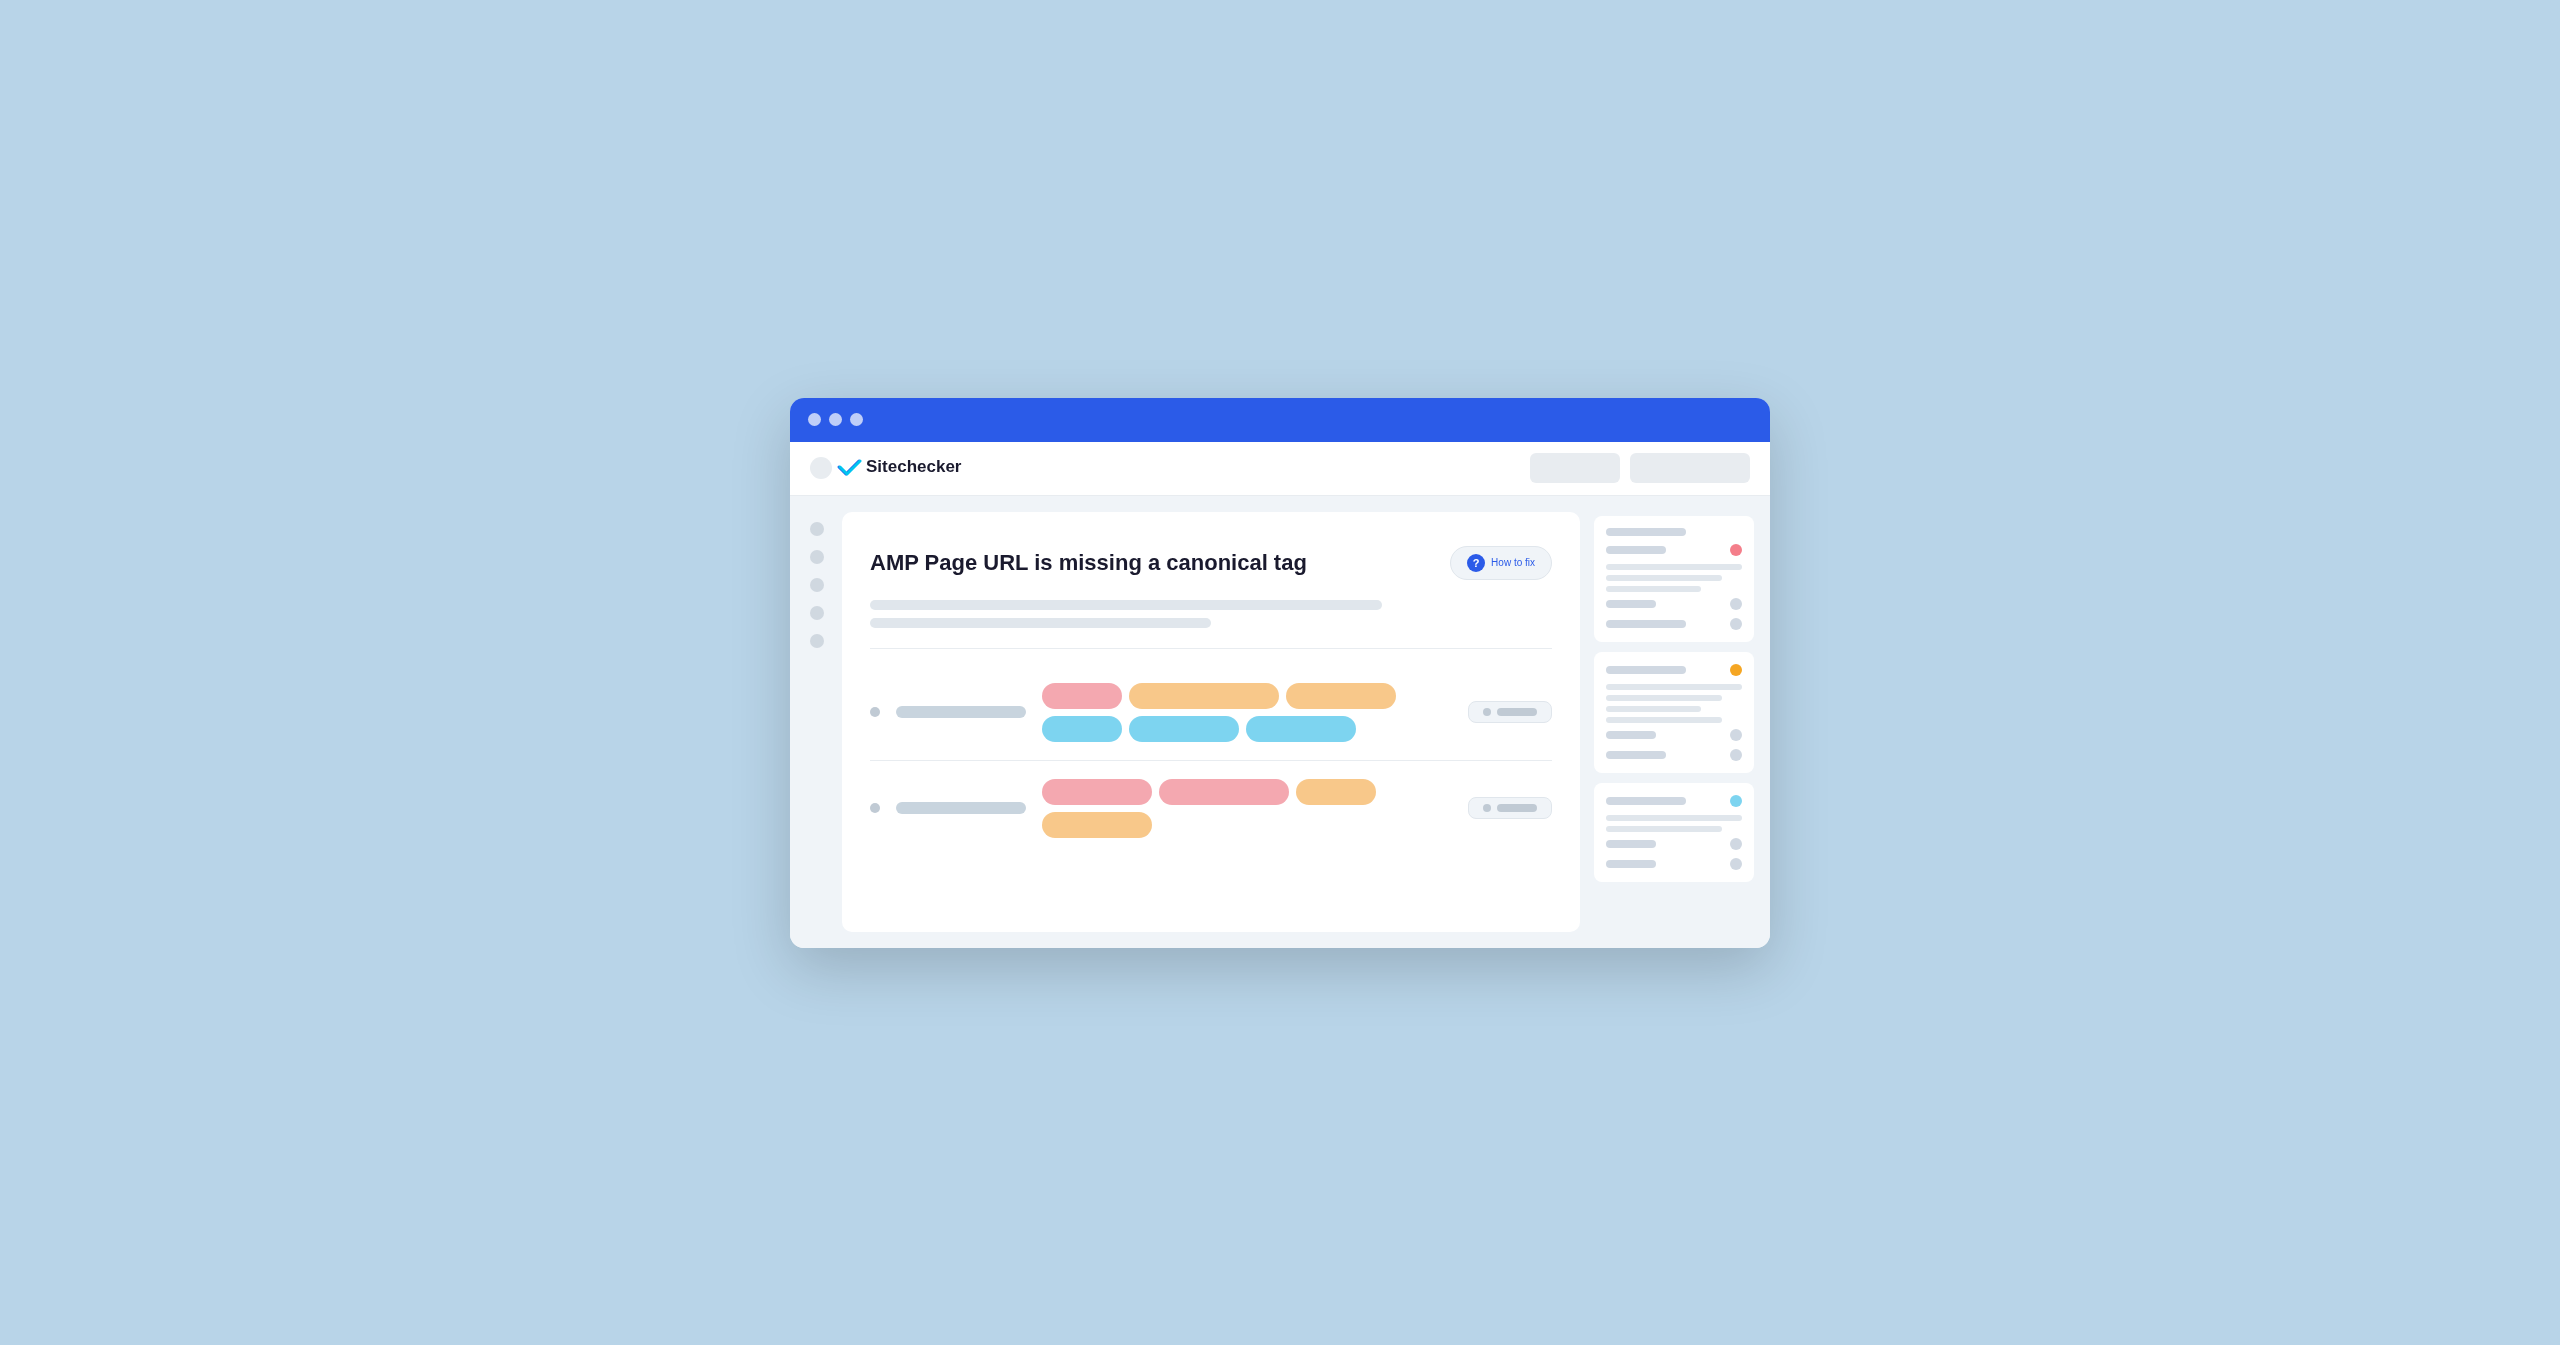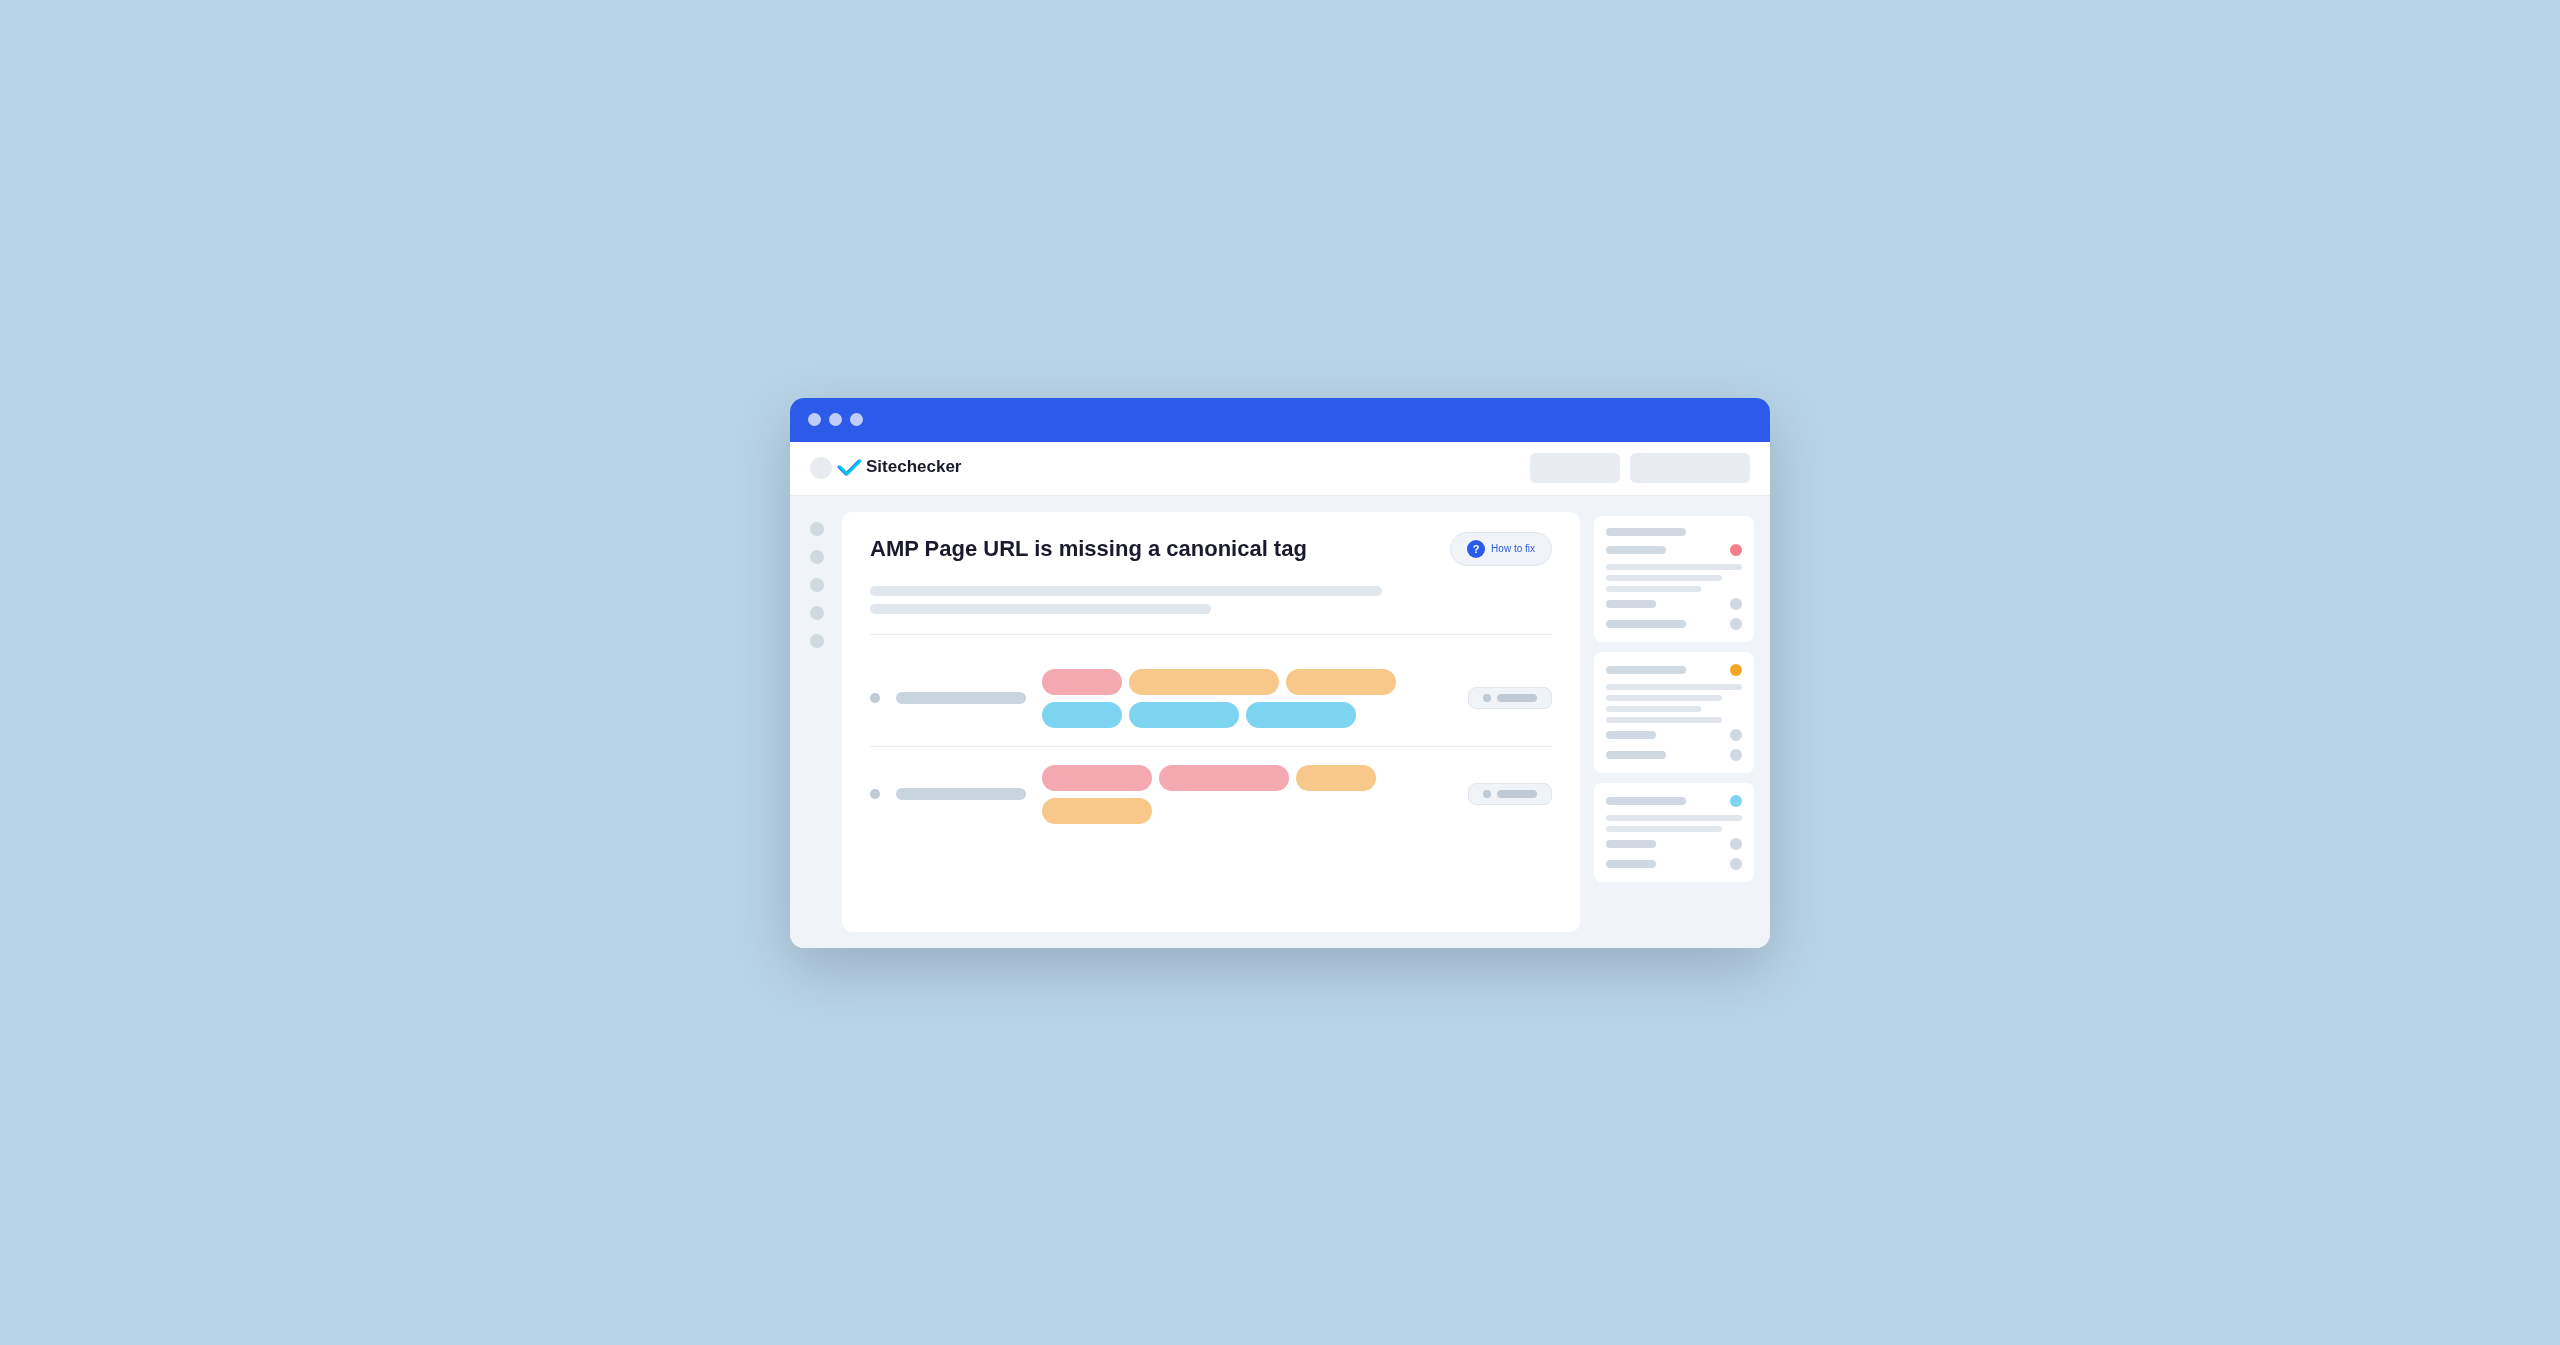--- a/index.html
+++ b/index.html
@@ -106,21 +106,21 @@
       width: 14px;
       height: 14px;
       border-radius: 50%;
       background: #d0d8e0;
     }
 
     .main-panel {
       flex: 1;
       background: #ffffff;
       border-radius: 10px;
-      padding: 20px 28px 28px 28px;
+      padding: 34px 28px 28px 28px;
       min-height: 420px;
     }
 
     .issue-header {
       display: flex;
       align-items: center;
       justify-content: space-between;
       margin-bottom: 20px;
     }
 

